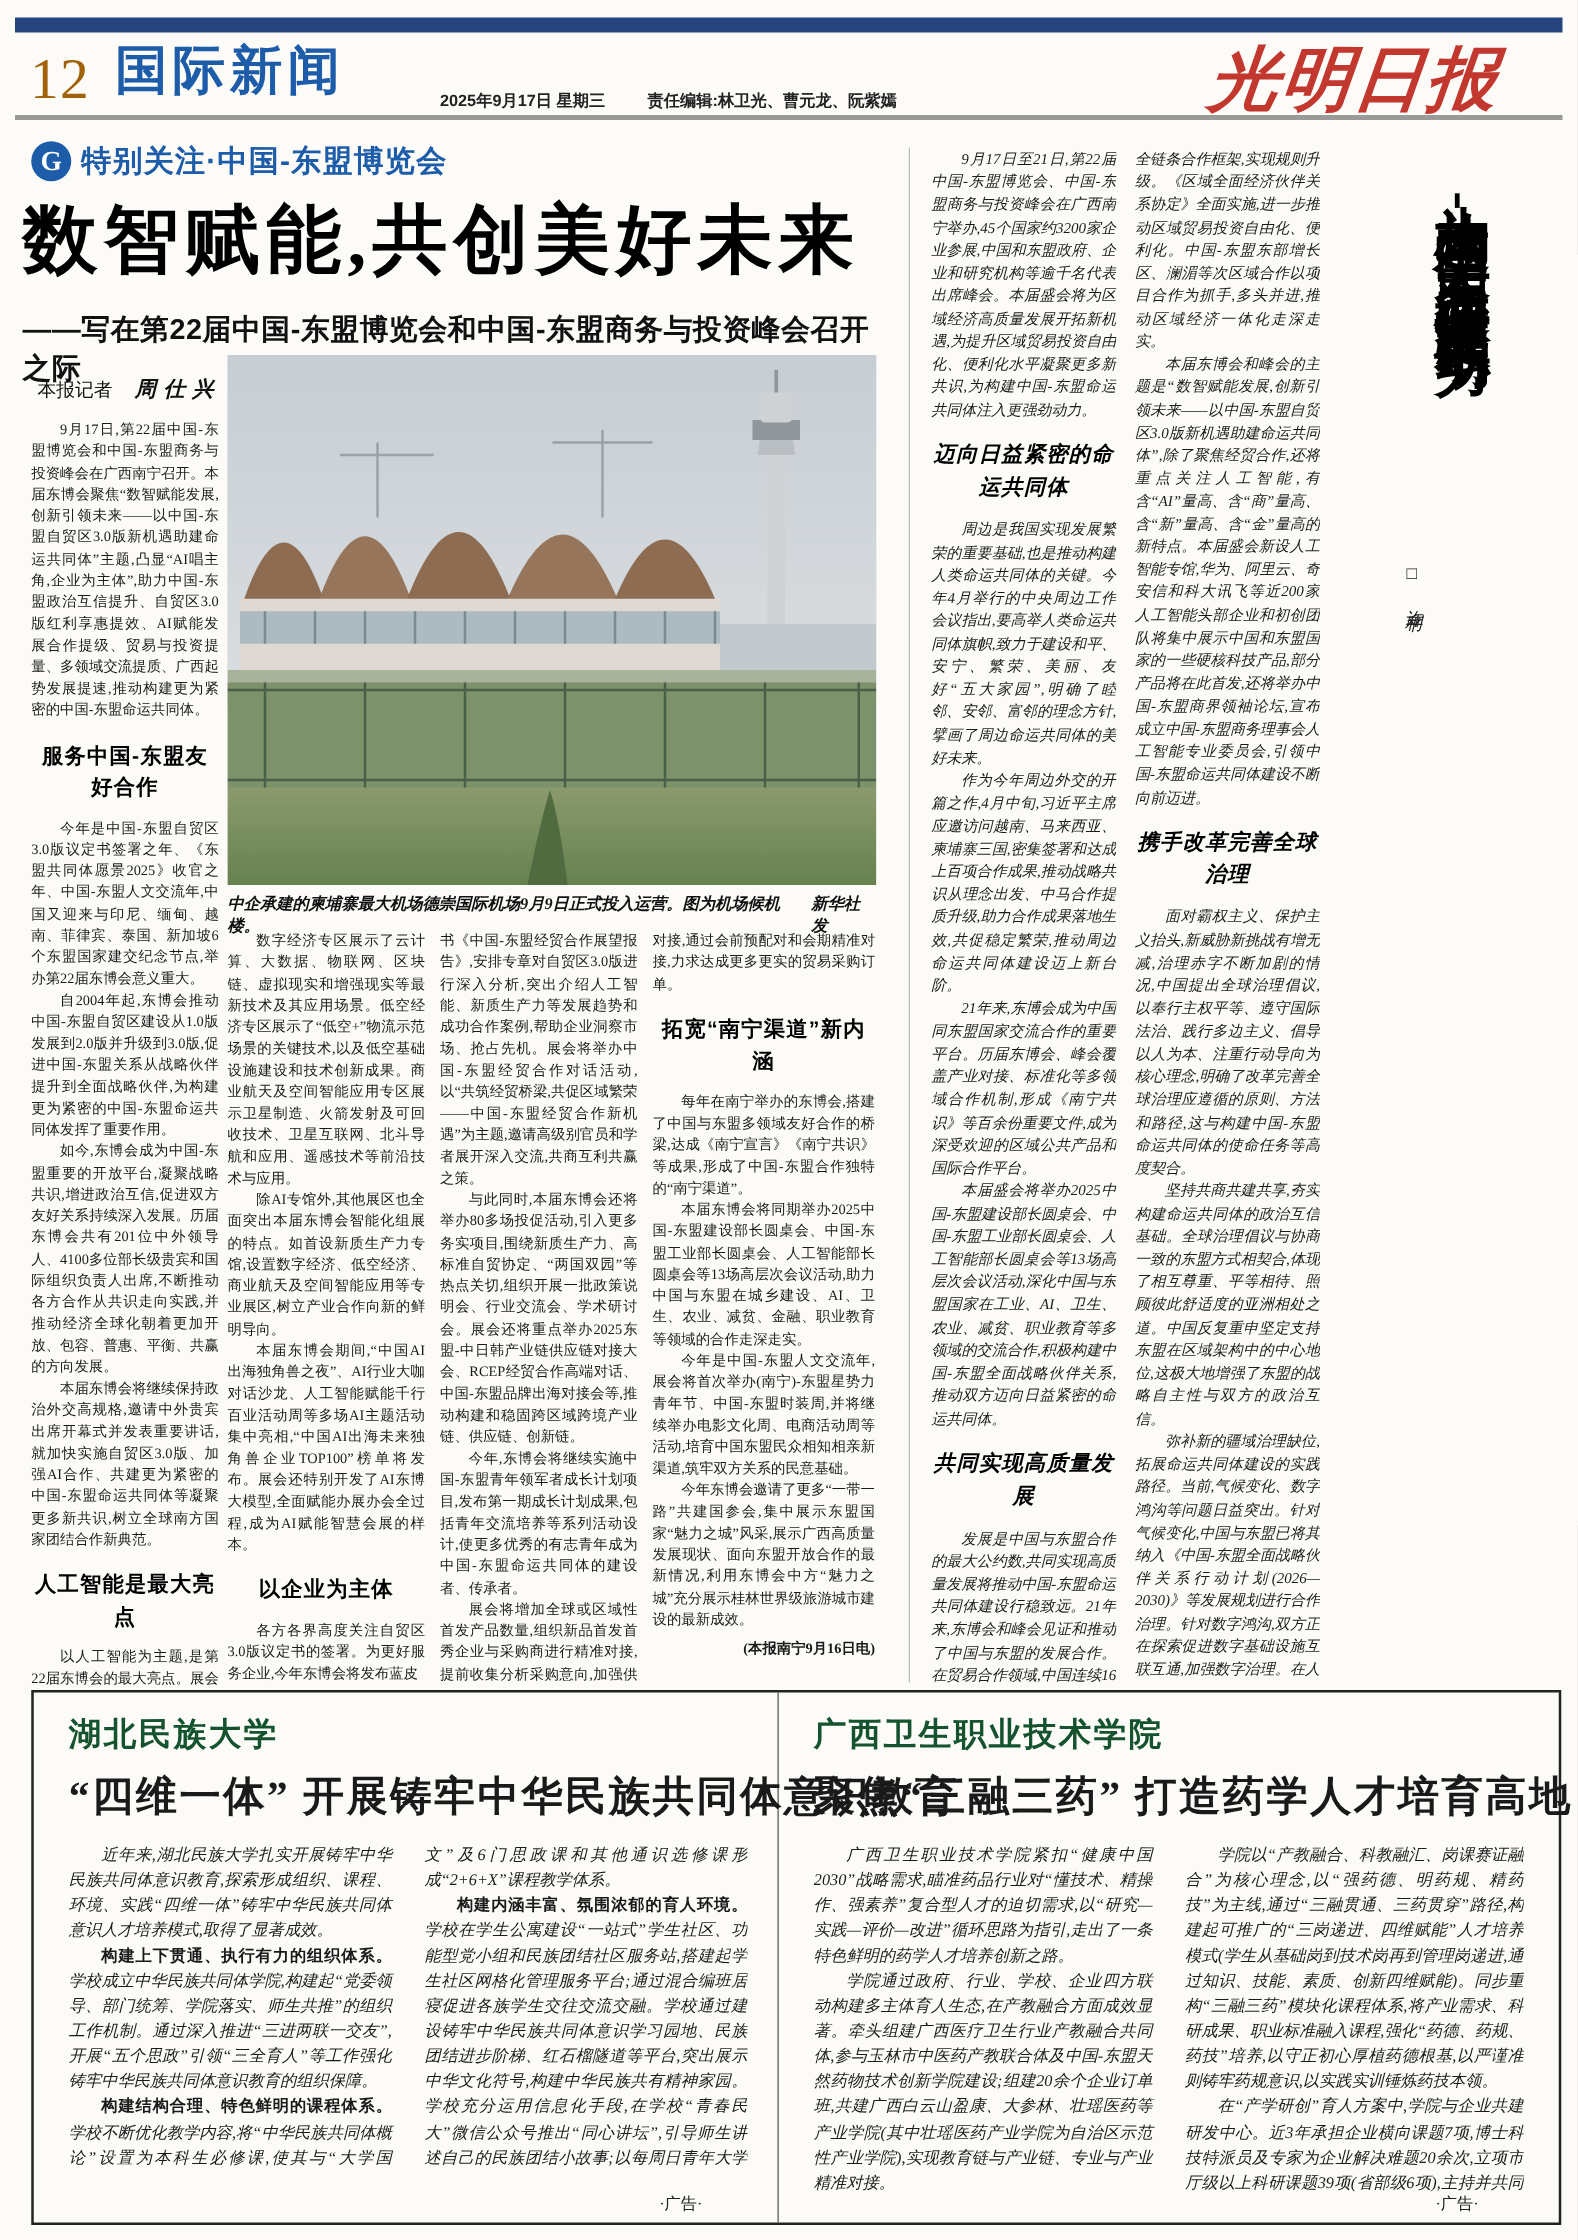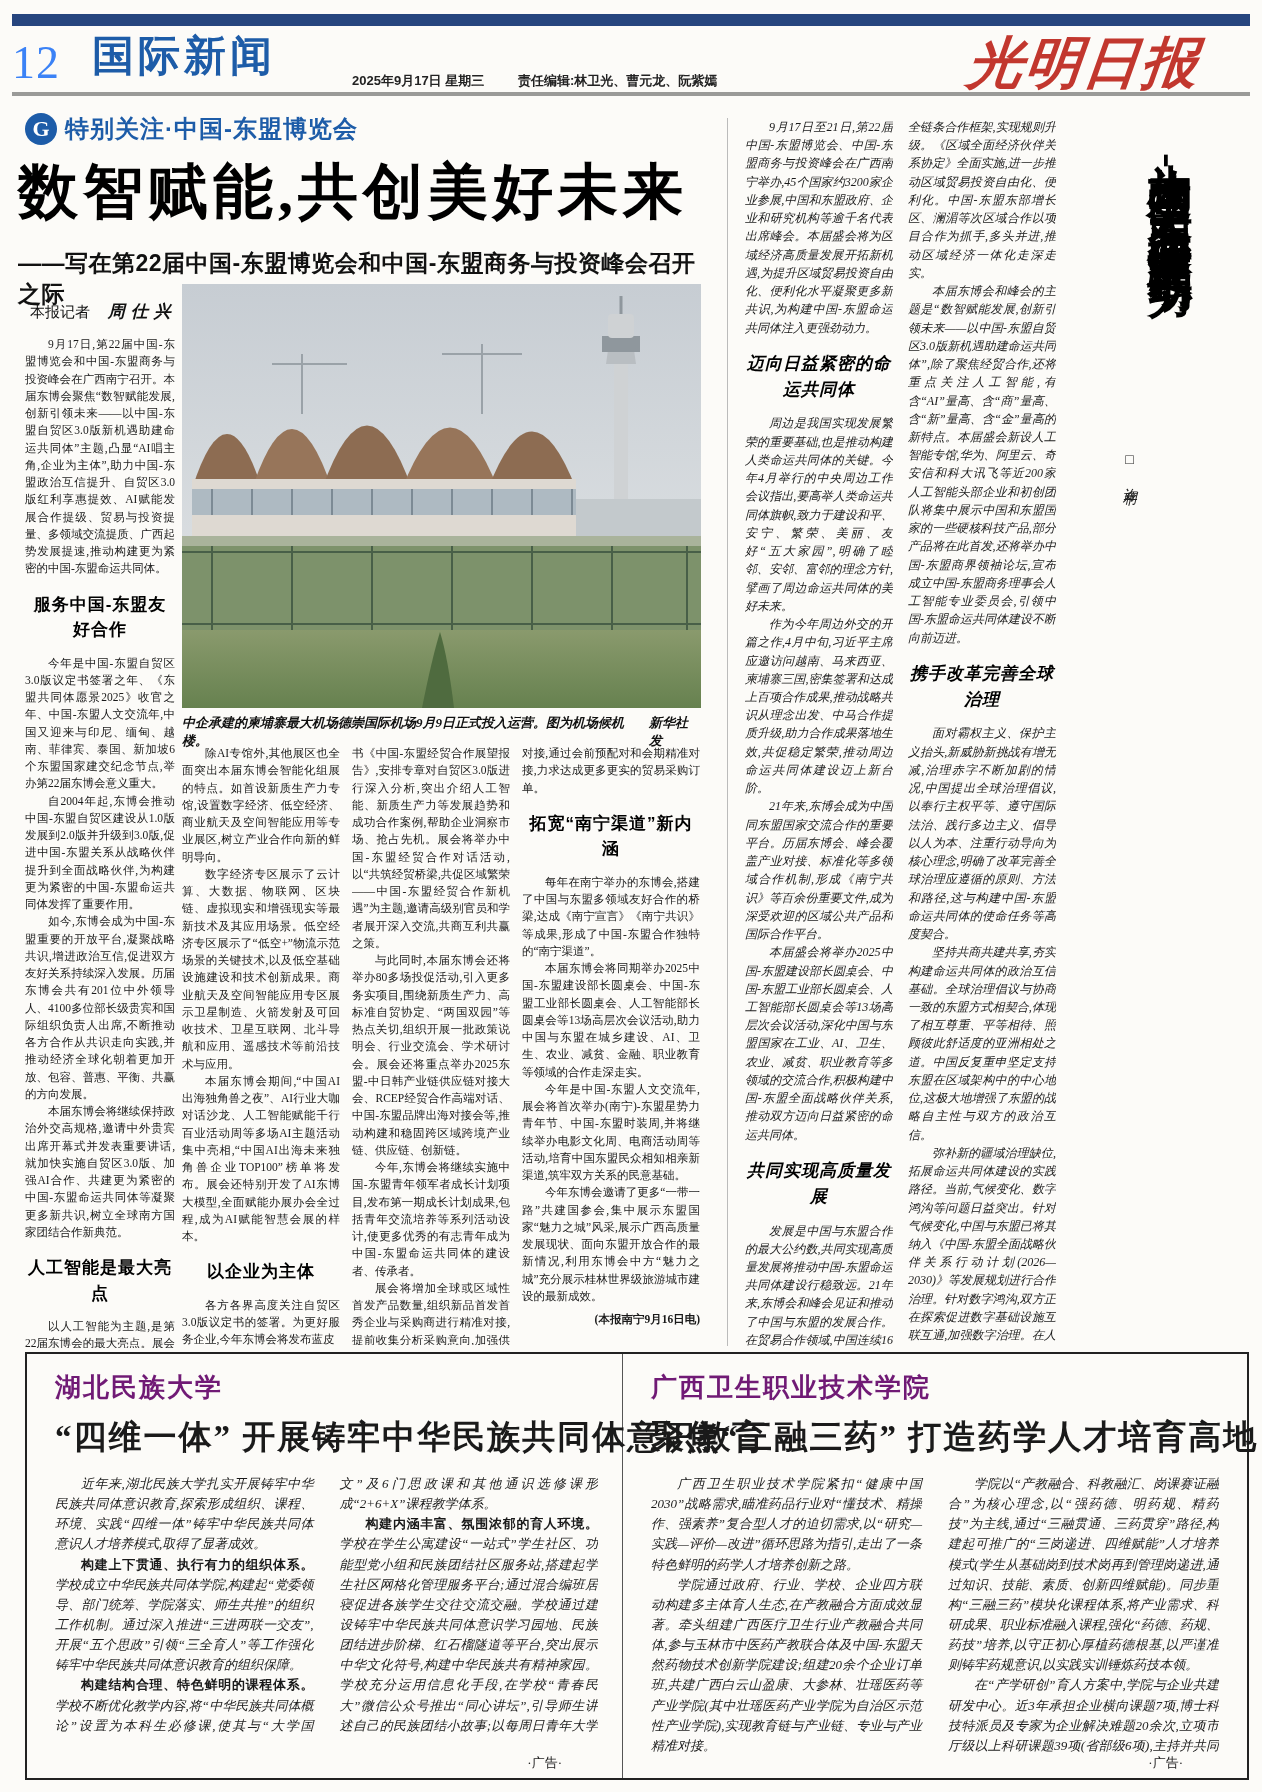--- a/index.html
+++ b/index.html
@@ -3,21 +3,21 @@
 <meta charset="utf-8">
 <style>
   html,body{margin:0;padding:0;background:#e8e6e0;}
   #paper{position:relative;width:1262px;height:1792px;background:#fcfbf8;overflow:hidden;
          font-family:"Liberation Serif","DejaVu Serif",serif;color:#1a1a1a;}
   .abs{position:absolute;}
   .hei{font-family:"Liberation Sans","DejaVu Sans",sans-serif;}
   .kai{font-style:italic;}
   
   #topbar{left:12px;top:14px;width:1238px;height:12px;background:#26457e;}
-  #pageno{left:12px;top:36px;font-size:46px;font-weight:500;letter-spacing:1px;color:#3b82f6;}
+  #pageno{left:24px;top:36px;font-size:46px;font-weight:500;letter-spacing:1px;color:#a16207;}
   #secttitle{left:92px;top:28px;font-size:42px;font-weight:bold;color:#1d5ca8;letter-spacing:4px;}
   #dateline{left:352px;top:72px;font-size:13px;font-weight:bold;color:#222;}
   #editorline{left:518px;top:72px;font-size:13px;font-weight:bold;color:#222;}
   #masthead{left:968px;top:26px;width:282px;height:64px;font-size:56px;color:#c2372e;
             font-weight:bold;font-style:italic;transform:skewX(-6deg);letter-spacing:2px;
             font-family:"Liberation Serif",serif;}
   #headrule{left:12px;top:92px;width:1238px;height:4px;background:#9a9a98;}
   
   #badge{left:25px;top:112px;height:34px;display:flex;align-items:center;gap:8px;}
   #badge .g{width:32px;height:32px;border-radius:50%;background:#1d5ca8;color:#fff;font-size:22px;
@@ -51,21 +51,21 @@
   #vhead{left:1146px;top:128px;height:1000px;width:54px;writing-mode:vertical-rl;
          font-size:45px;font-weight:bold;letter-spacing:5px;color:#000;}
   #vauthor{left:1114px;top:452px;height:130px;width:24px;writing-mode:vertical-rl;
            font-size:14px;color:#222;letter-spacing:3px;}
   
   #adbox{left:25px;top:1352px;width:1220px;height:424px;border:2px solid #222;background:#fcfbf8;}
   .ad{position:absolute;top:0;height:100%;box-sizing:border-box;padding:16px 24px 10px 28px;}
   #adL{left:0;width:596px;border-right:1px solid #555;}
   #adR{left:596px;width:620px;}
   .ad .org{font-family:"Liberation Sans","DejaVu Sans",sans-serif;font-size:26px;font-weight:bold;
-           letter-spacing:2px;color:#701a75;}
+           letter-spacing:2px;color:#14532d;}
   .ad .headline{font-size:33px;font-weight:bold;text-align:center;letter-spacing:2px;margin:10px 0 14px 0;
                 white-space:nowrap;}
   .ad .body{column-count:2;column-gap:26px;font-size:13px;line-height:1.55;text-align:justify;
             font-style:italic;height:286px;overflow:hidden;}
   .ad .body p{margin:0;text-indent:2em;}
   .ad .body b{font-style:normal;font-family:"Liberation Sans","DejaVu Sans",sans-serif;font-weight:bold;}
   .ad .adlabel{position:absolute;right:60px;bottom:6px;font-size:13px;color:#222;font-style:normal;margin-top:12px;}
 </style>
 </head>
 <body>
@@ -173,22 +173,22 @@
       <p>9月17日,第22届中国-东盟博览会和中国-东盟商务与投资峰会在广西南宁召开。本届东博会聚焦“数智赋能发展,创新引领未来——以中国-东盟自贸区3.0版新机遇助建命运共同体”主题,凸显“AI唱主角,企业为主体”,助力中国-东盟政治互信提升、自贸区3.0版红利享惠提效、AI赋能发展合作提级、贸易与投资提量、多领域交流提质、广西起势发展提速,推动构建更为紧密的中国-东盟命运共同体。</p>
       <h3>服务中国-东盟友好合作</h3>
       <p>今年是中国-东盟自贸区3.0版议定书签署之年、《东盟共同体愿景2025》收官之年、中国-东盟人文交流年,中国又迎来与印尼、缅甸、越南、菲律宾、泰国、新加坡6个东盟国家建交纪念节点,举办第22届东博会意义重大。</p>
       <p>自2004年起,东博会推动中国-东盟自贸区建设从1.0版发展到2.0版并升级到3.0版,促进中国-东盟关系从战略伙伴提升到全面战略伙伴,为构建更为紧密的中国-东盟命运共同体发挥了重要作用。</p>
       <p>如今,东博会成为中国-东盟重要的开放平台,凝聚战略共识,增进政治互信,促进双方友好关系持续深入发展。历届东博会共有201位中外领导人、4100多位部长级贵宾和国际组织负责人出席,不断推动各方合作从共识走向实践,并推动经济全球化朝着更加开放、包容、普惠、平衡、共赢的方向发展。</p>
       <p>本届东博会将继续保持政治外交高规格,邀请中外贵宾出席开幕式并发表重要讲话,就加快实施自贸区3.0版、加强AI合作、共建更为紧密的中国-东盟命运共同体等凝聚更多新共识,树立全球南方国家团结合作新典范。</p>
       <h3>人工智能是最大亮点</h3>
       <p>以人工智能为主题,是第22届东博会的最大亮点。展会首次设置人工智能专馆,展示人工智能最新趋势和代表性技术、产品;举办人工智能系列活动,涵盖行业对接、学术交流、科研成果发布及项目签约等,开发人工智能在中国-东盟合作中的应用场景,积极促进中国与东盟在新领域、新赛道开展全新合作,推动建立区域性先进产业集群,为区域经济增长培育新引擎。</p>
     </div>
   <div class="abs col" id="colA">
+      <p>数字经济专区展示了云计算、大数据、物联网、区块链、虚拟现实和增强现实等最新技术及其应用场景。低空经济专区展示了“低空+”物流示范场景的关键技术,以及低空基础设施建设和技术创新成果。商业航天及空间智能应用专区展示卫星制造、火箭发射及可回收技术、卫星互联网、北斗导航和应用、遥感技术等前沿技术与应用。</p>
       <p>除AI专馆外,其他展区也全面突出本届东博会智能化组展的特点。如首设新质生产力专馆,设置数字经济、低空经济、商业航天及空间智能应用等专业展区,树立产业合作向新的鲜明导向。</p>
-      <p>数字经济专区展示了云计算、大数据、物联网、区块链、虚拟现实和增强现实等最新技术及其应用场景。低空经济专区展示了“低空+”物流示范场景的关键技术,以及低空基础设施建设和技术创新成果。商业航天及空间智能应用专区展示卫星制造、火箭发射及可回收技术、卫星互联网、北斗导航和应用、遥感技术等前沿技术与应用。</p>
       <p>本届东博会期间,“中国AI出海独角兽之夜”、AI行业大咖对话沙龙、人工智能赋能千行百业活动周等多场AI主题活动集中亮相,“中国AI出海未来独角兽企业TOP100”榜单将发布。展会还特别开发了AI东博大模型,全面赋能办展办会全过程,成为AI赋能智慧会展的样本。</p>
       <h3>以企业为主体</h3>
       <p>各方各界高度关注自贸区3.0版议定书的签署。为更好服务企业,今年东博会将发布蓝皮</p>
     </div>
   <div class="abs col" id="colB">
       <p class="cont">书《中国-东盟经贸合作展望报告》,安排专章对自贸区3.0版进行深入分析,突出介绍人工智能、新质生产力等发展趋势和成功合作案例,帮助企业洞察市场、抢占先机。展会将举办中国-东盟经贸合作对话活动,以“共筑经贸桥梁,共促区域繁荣——中国-东盟经贸合作新机遇”为主题,邀请高级别官员和学者展开深入交流,共商互利共赢之策。</p>
       <p>与此同时,本届东博会还将举办80多场投促活动,引入更多务实项目,围绕新质生产力、高标准自贸协定、“两国双园”等热点关切,组织开展一批政策说明会、行业交流会、学术研讨会。展会还将重点举办2025东盟-中日韩产业链供应链对接大会、RCEP经贸合作高端对话、中国-东盟品牌出海对接会等,推动构建和稳固跨区域跨境产业链、供应链、创新链。</p>
       <p>今年,东博会将继续实施中国-东盟青年领军者成长计划项目,发布第一期成长计划成果,包括青年交流培养等系列活动设计,使更多优秀的有志青年成为中国-东盟命运共同体的建设者、传承者。</p>
       <p>展会将增加全球或区域性首发产品数量,组织新品首发首秀企业与采购商进行精准对接,提前收集分析采购意向,加强供需</p>
     </div>

